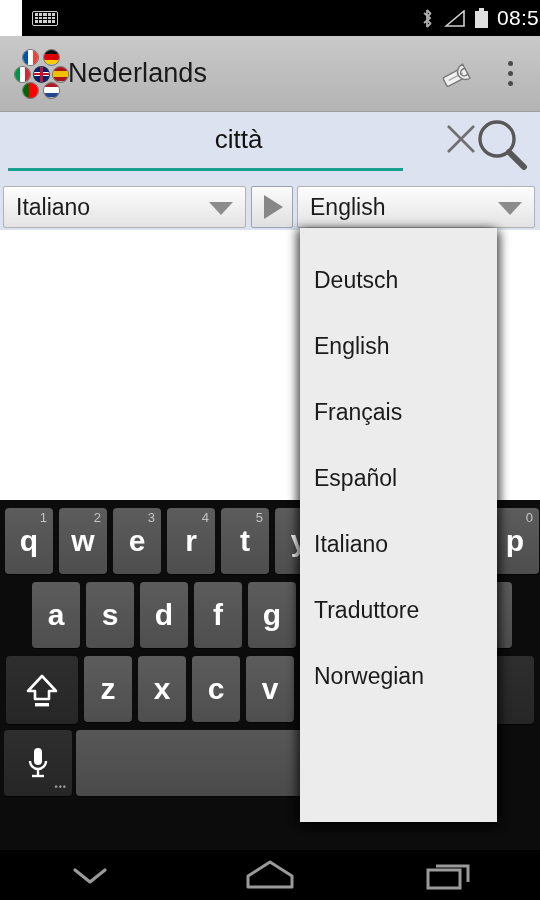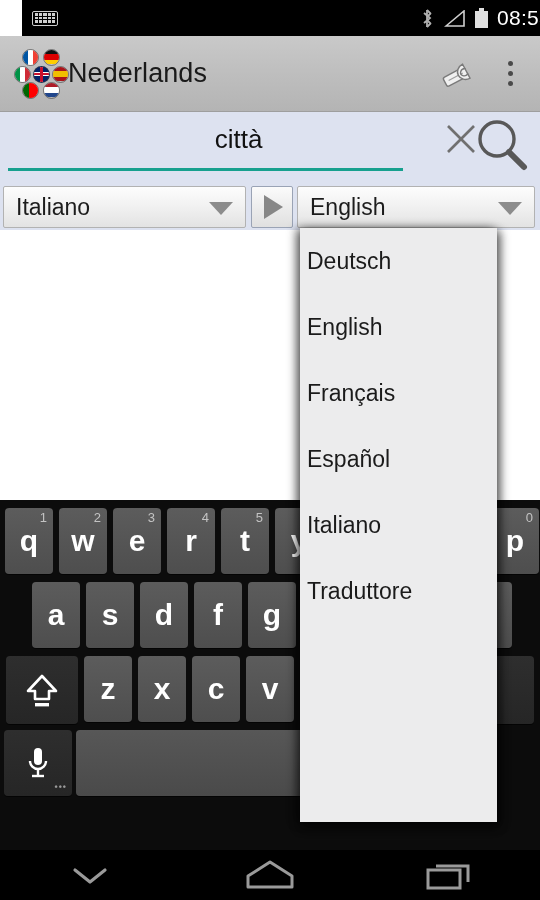--- a/index.html
+++ b/index.html
@@ -132,21 +132,21 @@
   }
 
   
   .dropdown {
     position:absolute; left:300px; top:228px; width:197px; height:594px;
     background:#ececed;
     box-shadow: -4px 0 9px rgba(0,0,0,.45), 4px 3px 9px rgba(0,0,0,.45), 0 5px 10px rgba(0,0,0,.4);
     overflow:hidden;
   }
   .dd-item {
-    height:66px; display:flex; align-items:center; padding-left:7px;
+    height:66px; display:flex; align-items:flex-end; padding-left:14px;
     font-size:23px; color:#1b1b1b;
   }
 
   
   .navbar {
     position:absolute; left:0; top:850px; width:540px; height:50px; background:#000;
     display:flex; align-items:center; justify-content:space-around;
   }
   .nav-btn { width:90px; height:42px; display:flex; align-items:center; justify-content:center; }
 </style>
@@ -434,20 +434,23 @@
       </div>
       <div class="dd-item">
         <span>Español</span>
       </div>
       <div class="dd-item">
         <span>Italiano</span>
       </div>
       <div class="dd-item">
         <span>Traduttore</span>
       </div>
+      <div class="dd-item">
+        <span>Norwegian</span>
+      </div>
     </div>
 
   <div class="navbar">
     <span class="nav-btn">
       <svg width="50" height="30" viewBox="0 0 50 30">
         <path d="M10 10 L25 22 L40 10" fill="none" stroke="#9a9a9a" stroke-width="3.2" stroke-linecap="round" stroke-linejoin="round"></path>
       </svg>
     </span>
     <span class="nav-btn">
       <svg width="56" height="34" viewBox="0 0 56 34">

